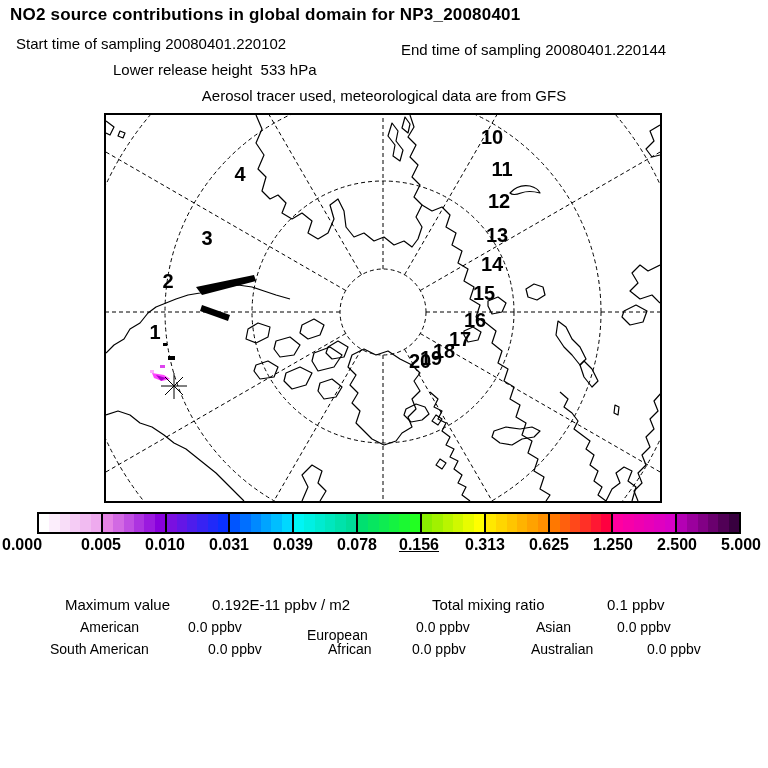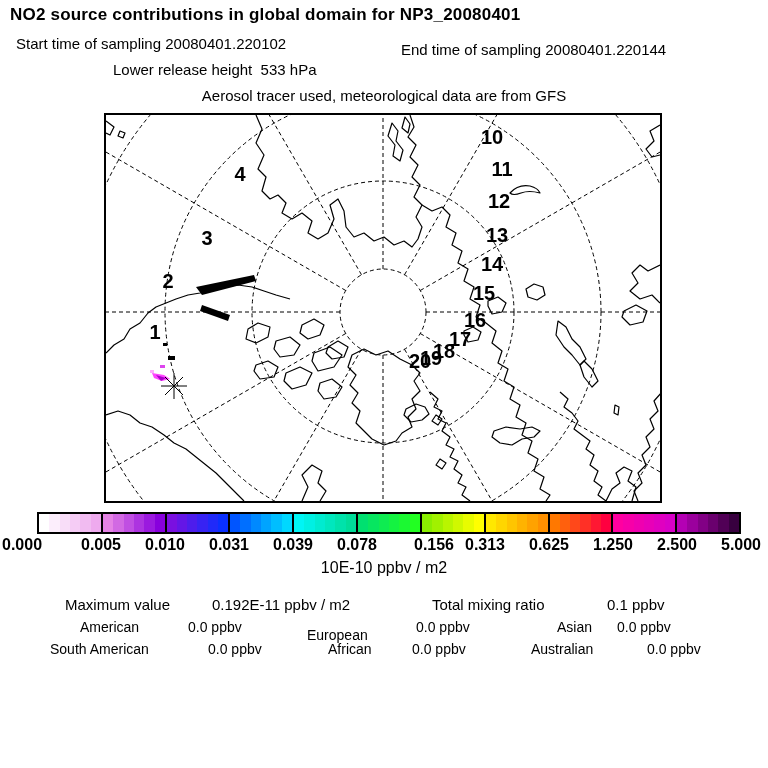--- a/index.html
+++ b/index.html
@@ -142,39 +142,38 @@
       <div class="cbseg" style="background: linear-gradient(to right, rgb(255, 0, 160) 0%, rgb(255, 0, 160) 16.666%, rgb(247, 0, 168) 16.666%, rgb(247, 0, 168) 33.332%, rgb(239, 0, 176) 33.332%, rgb(239, 0, 176) 49.998%, rgb(232, 0, 184) 49.998%, rgb(232, 0, 184) 66.664%, rgb(224, 0, 192) 66.664%, rgb(224, 0, 192) 83.33%, rgb(216, 0, 200) 83.33%, rgb(216, 0, 200) 99.996%);"></div>
       <div class="cbseg" style="background: linear-gradient(to right, rgb(180, 0, 180) 0%, rgb(180, 0, 180) 16.666%, rgb(155, 0, 157) 16.666%, rgb(155, 0, 157) 33.332%, rgb(130, 0, 133) 33.332%, rgb(130, 0, 133) 49.998%, rgb(106, 0, 110) 49.998%, rgb(106, 0, 110) 66.664%, rgb(81, 0, 86) 66.664%, rgb(81, 0, 86) 83.33%, rgb(56, 0, 63) 83.33%, rgb(56, 0, 63) 99.996%);"></div>
     </div>
   <div id="ticks">
       <span class="tick first" style="left: 2px;">0.000</span>
       <span class="tick" style="left: 101px;">0.005</span>
       <span class="tick" style="left: 165px;">0.010</span>
       <span class="tick" style="left: 229px;">0.031</span>
       <span class="tick" style="left: 293px;">0.039</span>
       <span class="tick" style="left: 357px;">0.078</span>
-      <span class="tick" style="left: 434px;">0.156</span>
+      <span class="tick" style="left: 419px; text-decoration: underline;">0.156</span>
       <span class="tick" style="left: 485px; text-align: right;">0.313</span>
       <span class="tick" style="left: 549px;">0.625</span>
       <span class="tick" style="left: 613px;">1.250</span>
       <span class="tick" style="left: 677px;">2.500</span>
       <span class="tick" style="left: 741px;">5.000</span>
     </div>
-  <div class="abs" id="cbunit">10E-10 ppbv / m2</div>
 
   <div class="abs stat1" style="left:65px">Maximum value</div>
   <div class="abs stat1" style="left:212px">0.192E-11 ppbv / m2</div>
   <div class="abs stat1" style="left:432px">Total mixing ratio</div>
   <div class="abs stat1" style="left:607px">0.1 ppbv</div>
   <div id="regions">
       <span class="abs stat2" style="left: 80px; top: 619px;">American</span>
       <span class="abs stat2" style="left: 188px; top: 619px;">0.0 ppbv</span>
       <span class="abs stat2" style="left: 307px; top: 627px;">European</span>
       <span class="abs stat2" style="left: 416px; top: 619px;">0.0 ppbv</span>
-      <span class="abs stat2" style="left: 557px; top: 619px;">Asian</span>
+      <span class="abs stat2" style="left: 536px; top: 619px;">Asian</span>
       <span class="abs stat2" style="left: 617px; top: 619px;">0.0 ppbv</span>
       <span class="abs stat2" style="left: 50px; top: 641px;">South American</span>
       <span class="abs stat2" style="left: 208px; top: 641px;">0.0 ppbv</span>
       <span class="abs stat2" style="left: 328px; top: 641px;">African</span>
       <span class="abs stat2" style="left: 412px; top: 641px;">0.0 ppbv</span>
       <span class="abs stat2" style="left: 531px; top: 641px;">Australian</span>
       <span class="abs stat2" style="left: 647px; top: 641px;">0.0 ppbv</span>
     </div>
 
 </div>

